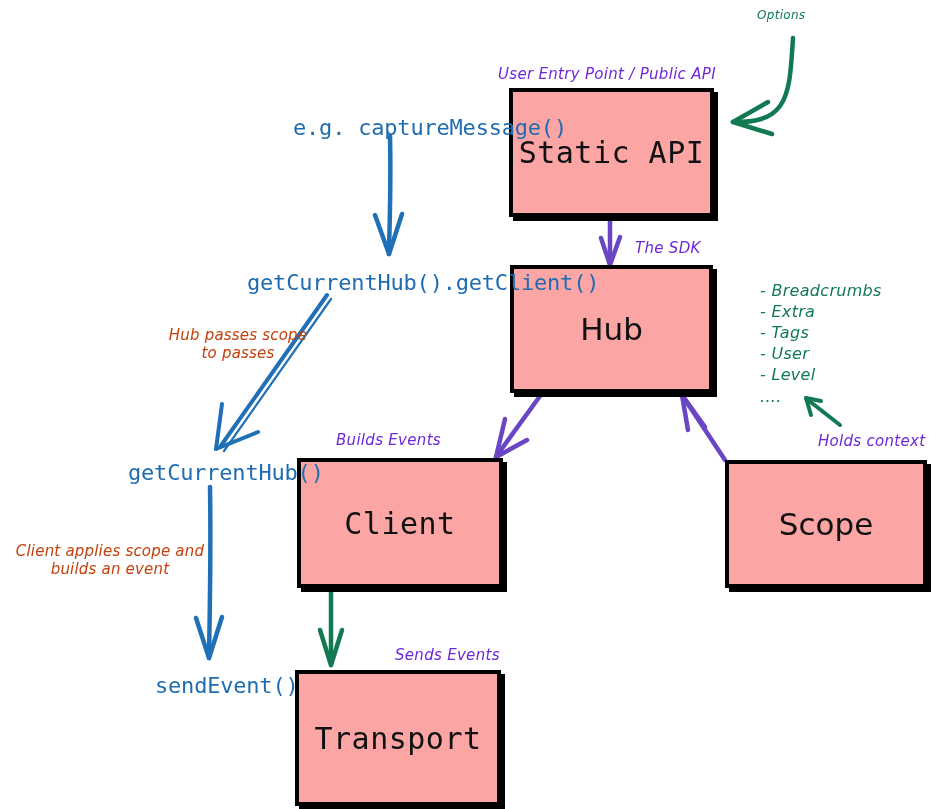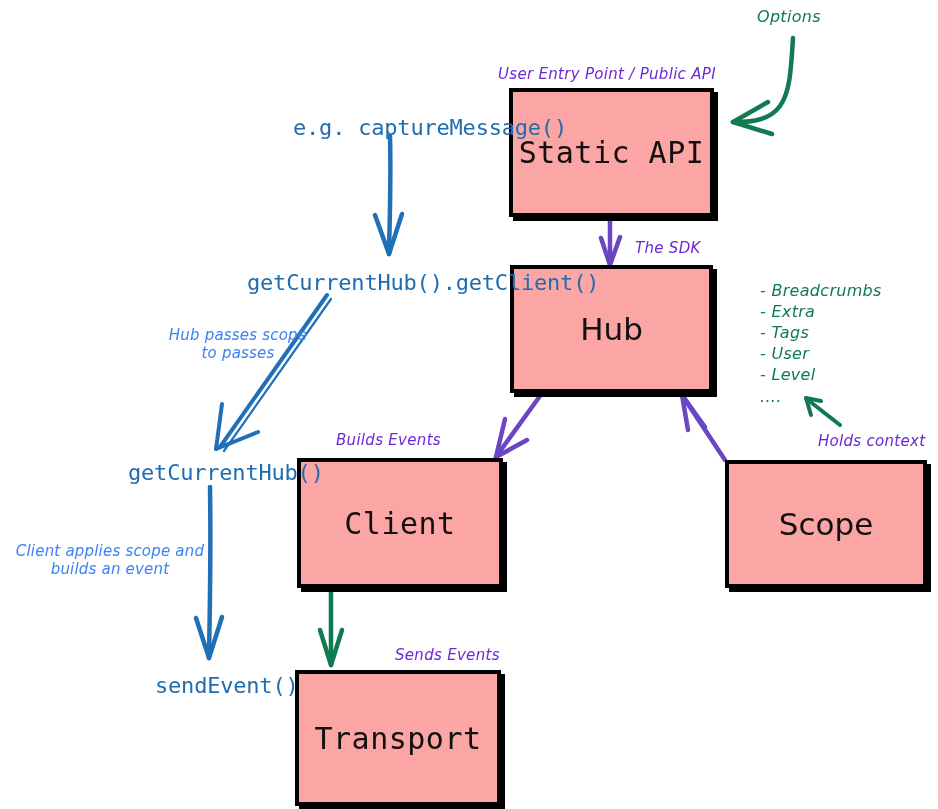--- a/index.html
+++ b/index.html
@@ -58,35 +58,35 @@
   }
   .ann-purple {
     font-family: "DejaVu Sans", sans-serif;
     font-size: 15px;
     color: #6d28d9;
     font-style: italic;
     letter-spacing: 0.3px;
   }
   .ann-green {
     font-family: "DejaVu Sans", sans-serif;
-    font-size: 16px;
+    font-size: 12px;
     color: #127a52;
     font-style: italic;
     letter-spacing: 0.3px;
   }
   .ann-blue-mono {
     font-family: "DejaVu Sans Mono", monospace;
     font-size: 22px;
     color: #1f6cb0;
     letter-spacing: -0.2px;
   }
   .ann-blue-hand {
     font-family: "DejaVu Sans", sans-serif;
     font-size: 15px;
-    color: #3b82f6;
+    color: #c2410c;
     font-style: italic;
     text-align: center;
     letter-spacing: 0.2px;
   }
   .ctx-list {
     position: absolute;
     z-index: 4;
     font-family: "DejaVu Sans", sans-serif;
     font-size: 16px;
     font-style: italic;

